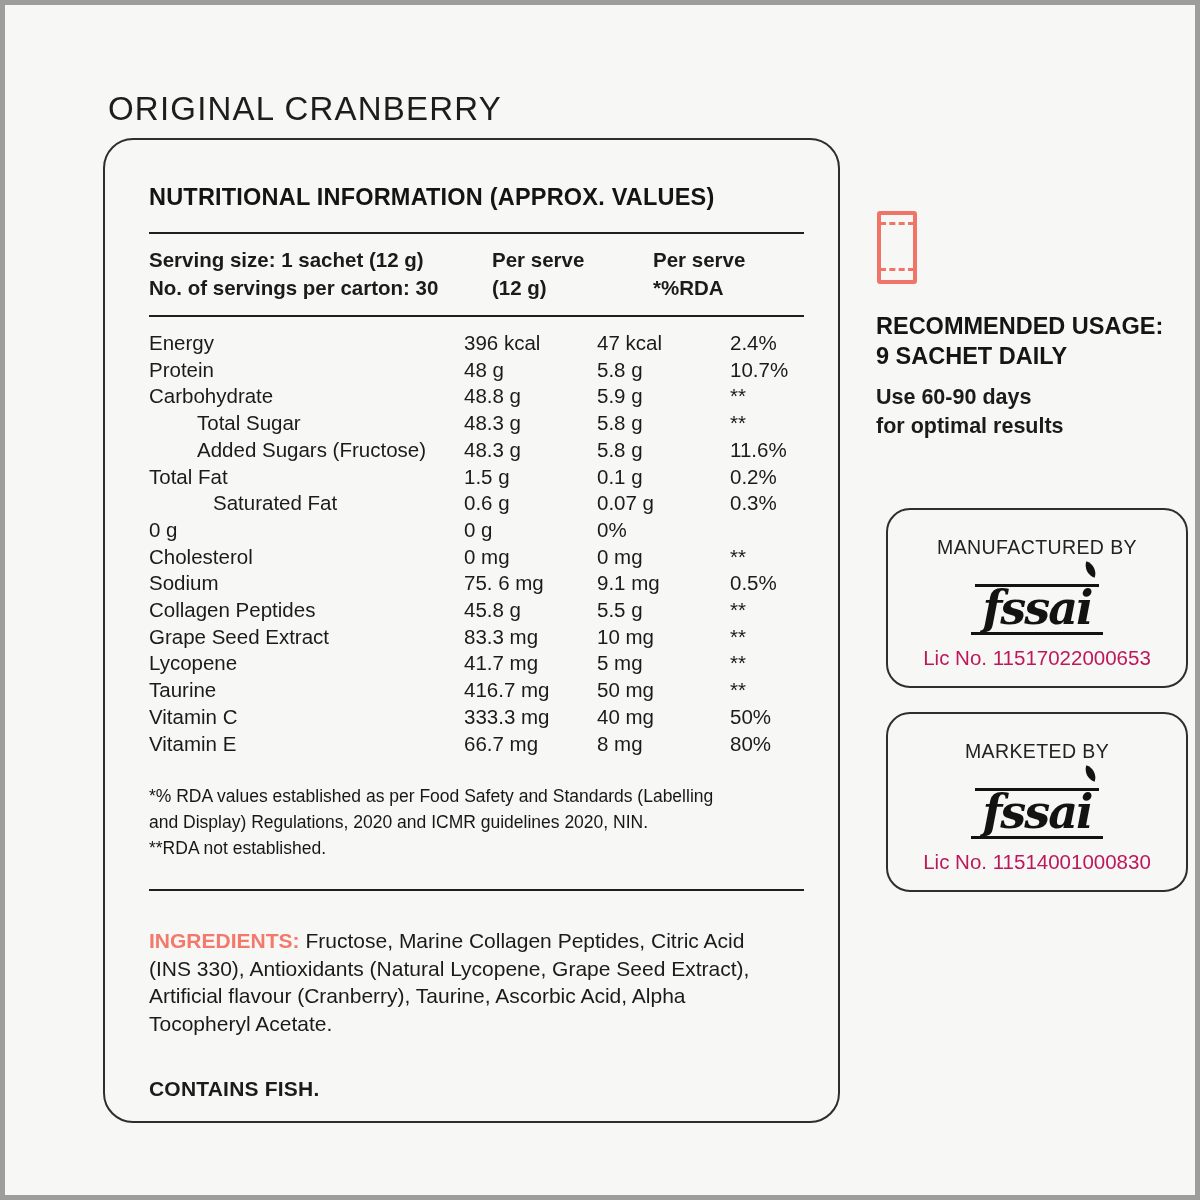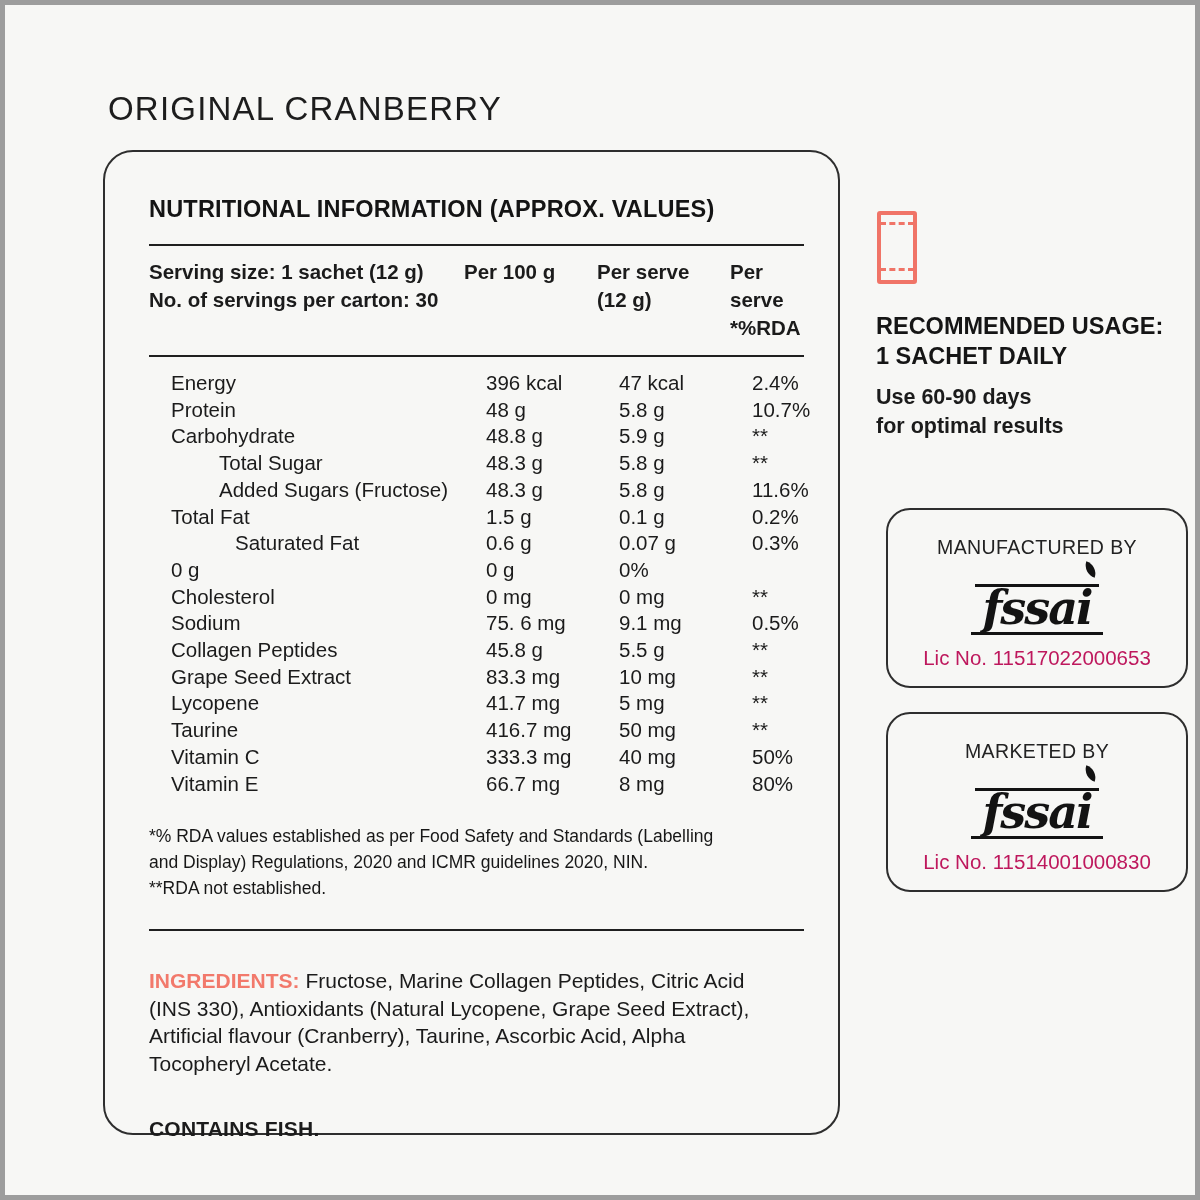--- a/index.html
+++ b/index.html
@@ -17,42 +17,41 @@
     pointer-events:none;
   }
   
   .title {
     position:absolute; left:108px; top:90px;
     font-size:33px; font-weight:500; letter-spacing:1.2px;
     color:#1d1d1d; white-space:nowrap;
   }
   
   .panel {
-    position:absolute; left:103px; top:150px;
+    position:absolute; left:103px; top:138px;
     width:737px; height:985px;
     border:2px solid #2e2e2e; border-radius:30px;
     padding:44px 34px 0 44px;
   }
   .panel-heading {
     font-size:23.5px; font-weight:bold; letter-spacing:0.2px;
     color:#141414;
   }
   .rule { height:2px; background:#1f1f1f; }
   .rule.r1 { margin-top:21px; }
   .rule.r3 { margin-top:28px; }
   .thead {
     display:grid; grid-template-columns:315px 133px 133px 1fr;
     padding:12px 0 13px;
-    font-weight:bold; font-size:20.5px; line-height:28px;
+    font-weight:bold; font-size:20.5px; line-height:28px;gap:28px;
   }
   .tbody { padding-top:13px; font-size:20.5px; }
   .trow {
     display:grid; grid-template-columns:315px 133px 133px 1fr;
     line-height:26.7px;
-    margin-left:22px;
   }
   .cell.ind1 { padding-left:48px; }
   .cell.ind2 { padding-left:64px; }
   .footnotes { margin-top:26px; font-size:17.5px; line-height:26px; color:#171717; }
   .ingredients { margin-top:36px; font-size:21px; line-height:27.5px; max-width:608px; }
   .ing-label { font-weight:bold; margin-right:6px; }
   .allergen { margin-top:40px; font-size:21px; font-weight:bold; letter-spacing:0.2px; }
   
   .sachet-icon {
     position:absolute; left:877px; top:211px;
@@ -107,23 +106,20 @@
   <h2 class="panel-heading">NUTRITIONAL INFORMATION (APPROX. VALUES)</h2>
 
   <div class="rule r1"></div>
 
   <div class="thead">
     <div class="cell">
       <div>Serving size: 1 sachet (12 g)</div>
       <div>No. of servings per carton: 30</div>
     </div>
     <div class="cell">
-      <div>Per 100 g</div>
-    </div>
-    <div class="cell">
       <div>Per serve</div>
       <div>(12 g)</div>
     </div>
     <div class="cell">
       <div>Per serve</div>
       <div>*%RDA</div>
     </div>
   </div>
 
   <div class="rule"></div>
@@ -242,21 +238,21 @@
 </section>
 
 <div class="sachet-icon">
   <span class="dash top"></span>
   <span class="dash bottom"></span>
 </div>
 
 <div class="usage">
   <div class="usage-head">
     <div>RECOMMENDED USAGE:</div>
-    <div>1 SACHET DAILY</div>
+    <div>9 SACHET DAILY</div>
   </div>
   <div class="usage-sub">
     <div>Use 60-90 days</div>
     <div>for optimal results</div>
   </div>
 </div>
 
 <div class="cert-box mfg">
   <div class="cert-title">MANUFACTURED BY</div>
   <div class="fssai">

